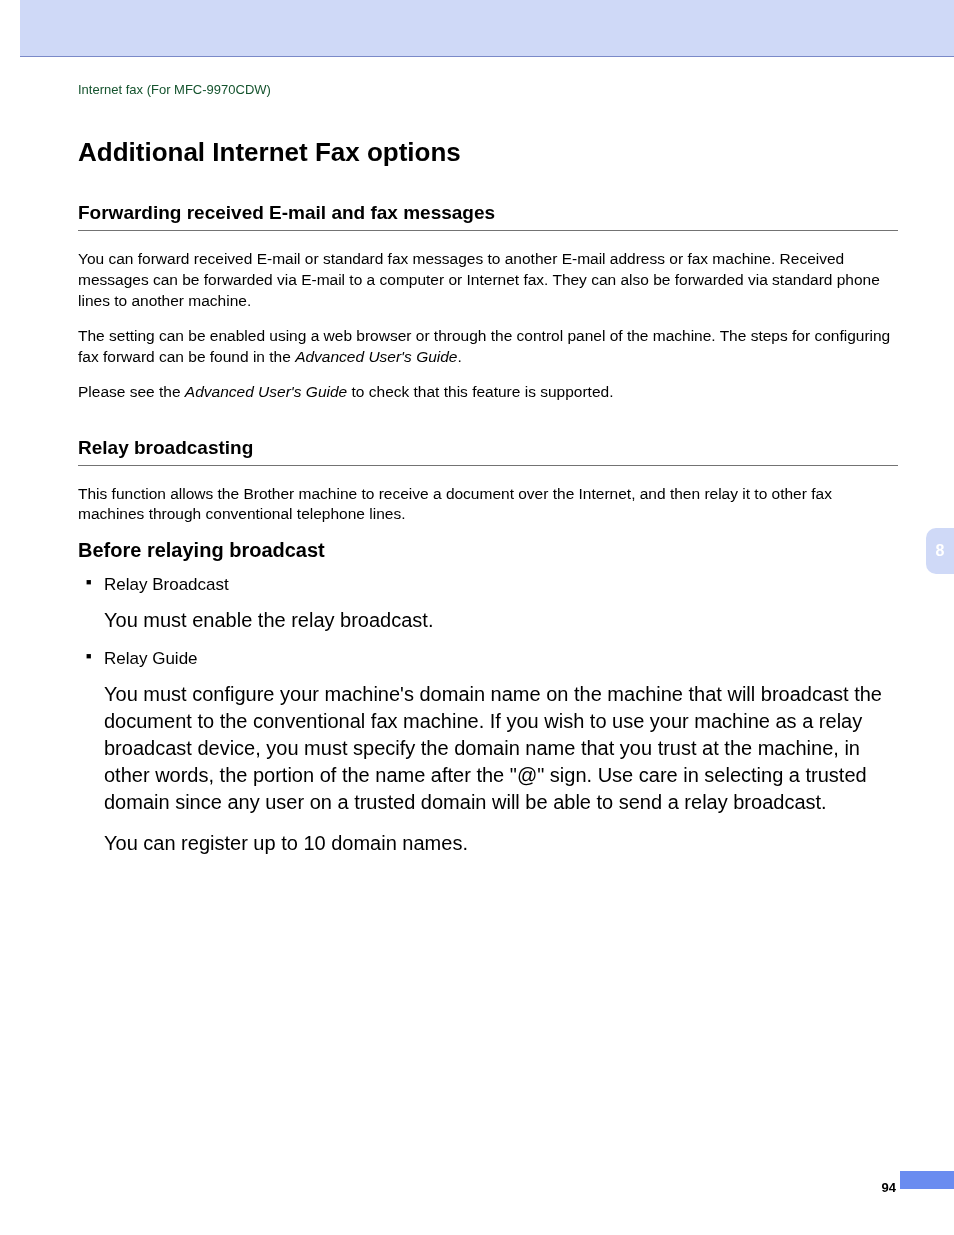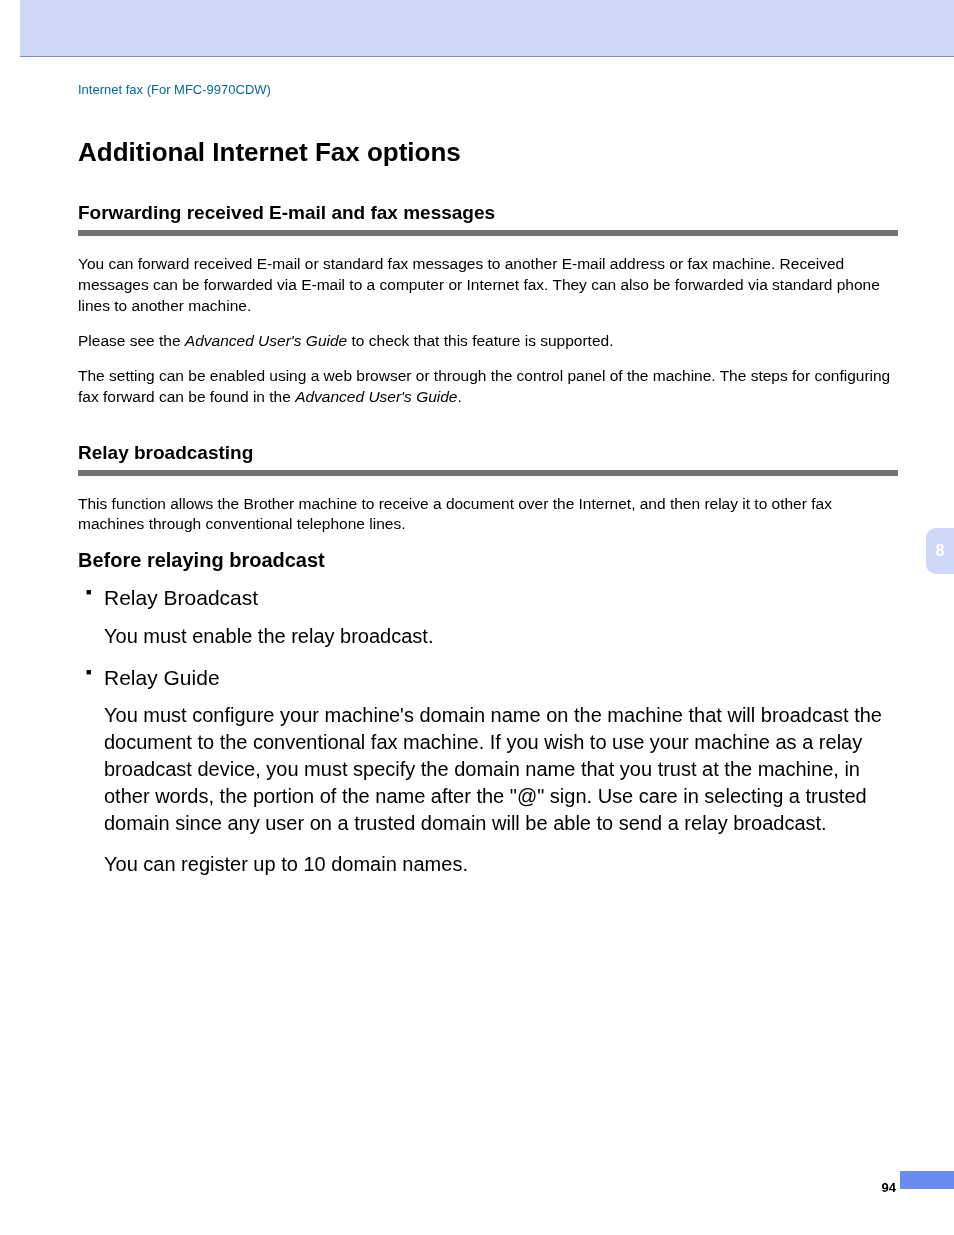--- a/index.html
+++ b/index.html
@@ -1,29 +1,29 @@
 <!DOCTYPE html>
 <html><head>
 <meta charset="utf-8">
 <style>
   * { box-sizing: border-box; margin: 0; padding: 0; }
   html, body { width: 954px; height: 1235px; background: #fff; font-family: Arial, Helvetica, sans-serif; color: #000; }
   .top-bar { position: absolute; left: 0; top: 0; width: 954px; height: 56px; background: #cfd9f7; }
   .top-bar-inner { position: absolute; left: 0; top: 0; width: 20px; height: 56px; background: #fff; }
   .rule { position: absolute; left: 20px; top: 56px; width: 934px; height: 1px; background: #7a89c8; }
   .page { position: absolute; left: 78px; top: 82px; width: 820px; }
-  .header-path { font-size: 13px; color: #0369a1; margin-bottom: 40px; }
+  .header-path { font-size: 13px; color: #14532d; margin-bottom: 40px; }
   h1 { font-size: 26px; font-weight: bold; margin-bottom: 34px; }
-  h2 { font-size: 19px; font-weight: bold; padding-bottom: 6px; border-bottom: 6px solid #737373; margin-bottom: 18px; }
+  h2 { font-size: 19px; font-weight: bold; padding-bottom: 6px; border-bottom: 1px solid #737373; margin-bottom: 18px; }
   .section { margin-bottom: 34px; }
   p { font-size: 15.5px; line-height: 1.35; margin-bottom: 14px; }
   .sub { font-size: 20px; font-weight: bold; margin-bottom: 12px; margin-top: 4px; }
   ul { list-style: none; margin: 0; padding: 0; }
   li { margin: 0 0 10px 8px; }
-  .li-head { font-size: 21px; line-height: 1.35; position: relative; padding-left: 18px; }
+  .li-head { font-size: 17px; line-height: 1.35; position: relative; padding-left: 18px; }
   .li-head::before { content: "■"; position: absolute; left: 0; top: 2px; font-size: 9px; color: #000; }
   .li-body { font-size: 20px; line-height: 1.35; margin: 10px 0 14px 18px; }
   em.guide { font-style: italic; }
   .chapter-tab { position: absolute; right: 0; top: 528px; width: 28px; height: 46px; background: #cfd9f7; border-top-left-radius: 10px; border-bottom-left-radius: 10px; color: #fff; font-weight: bold; font-size: 16px; text-align: center; line-height: 46px; }
   .page-num { position: absolute; right: 58px; bottom: 40px; font-size: 13px; font-weight: bold; }
   .page-num-bar { position: absolute; right: 0; bottom: 46px; width: 54px; height: 18px; background: #6a8cf0; }
 </style>
 </head>
 <body>
 
@@ -34,24 +34,24 @@
 
 <div class="page">
   <div class="header-path">Internet fax (For MFC-9970CDW)</div>
 
   <h1>Additional Internet Fax options</h1>
 
   <div class="section">
     <h2>Forwarding received E-mail and fax messages</h2>
     <p>You can forward received E-mail or standard fax messages to another E-mail address or fax machine. Received messages can be forwarded via E-mail to a computer or Internet fax. They can also be forwarded via standard phone lines to another machine.</p>
     <p>
-      <span>Please see the </span><em class="guide">Advanced User's Guide</em><span> to check that this feature is supported.</span>
+      <span>The setting can be enabled using a web browser or through the control panel of the machine. The steps for configuring fax forward can be found in the </span><em class="guide">Advanced User's Guide</em><span>.</span>
     </p>
     <p>
-      <span>The setting can be enabled using a web browser or through the control panel of the machine. The steps for configuring fax forward can be found in the </span><em class="guide">Advanced User's Guide</em><span>.</span>
+      <span>Please see the </span><em class="guide">Advanced User's Guide</em><span> to check that this feature is supported.</span>
     </p>
   </div>
 
   <div class="section">
     <h2>Relay broadcasting</h2>
     <p>This function allows the Brother machine to receive a document over the Internet, and then relay it to other fax machines through conventional telephone lines.</p>
     <div class="sub">Before relaying broadcast</div>
     <ul>
       <li>
         <div class="li-head">Relay Broadcast</div>

